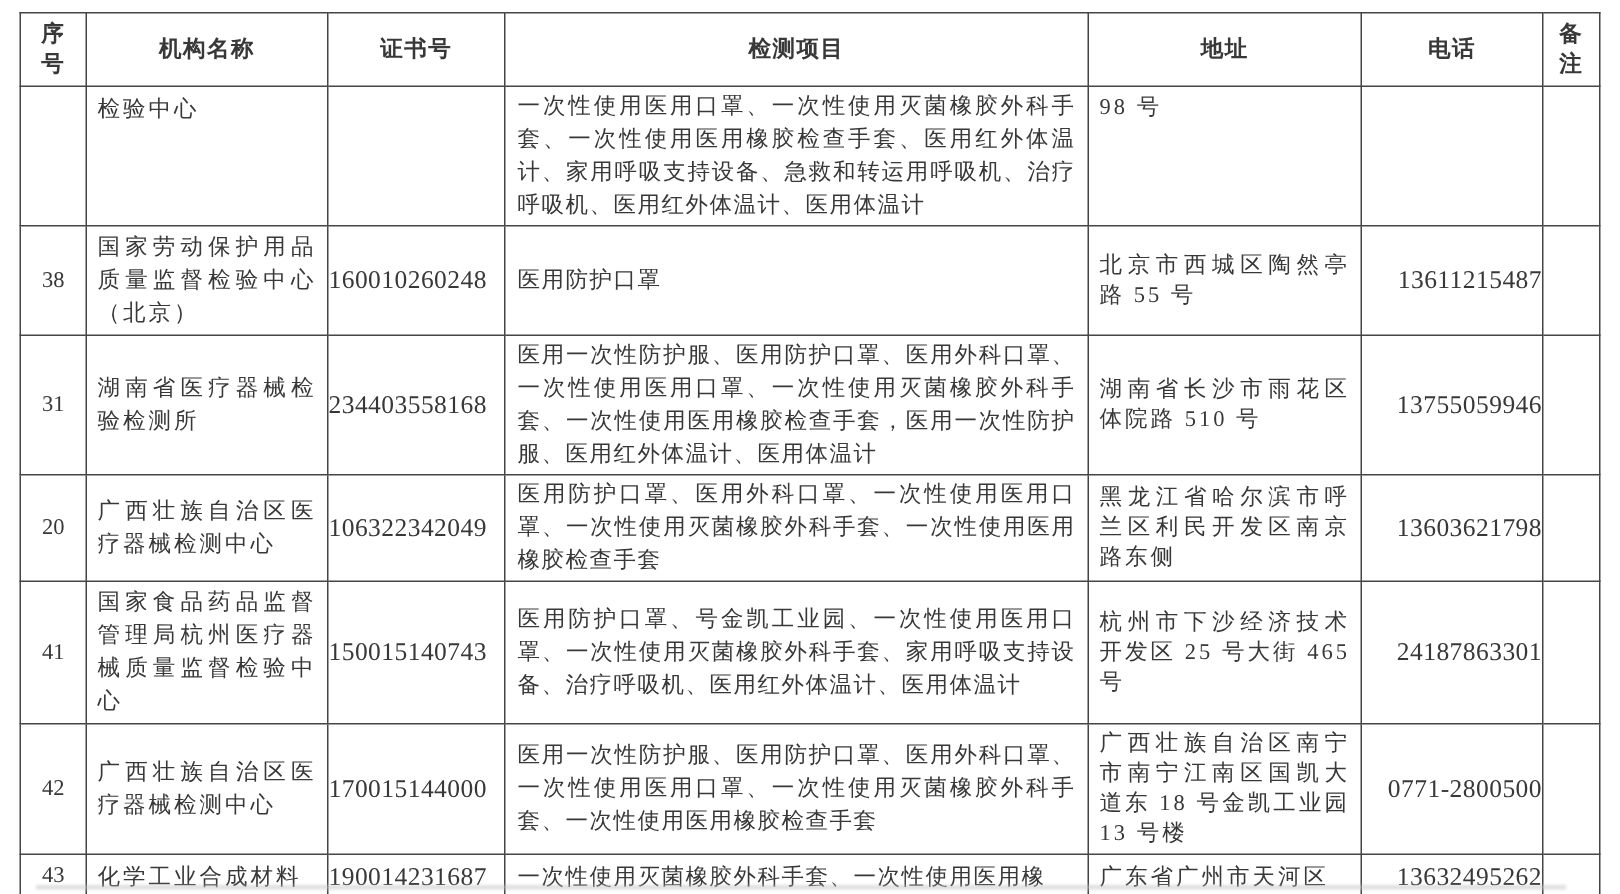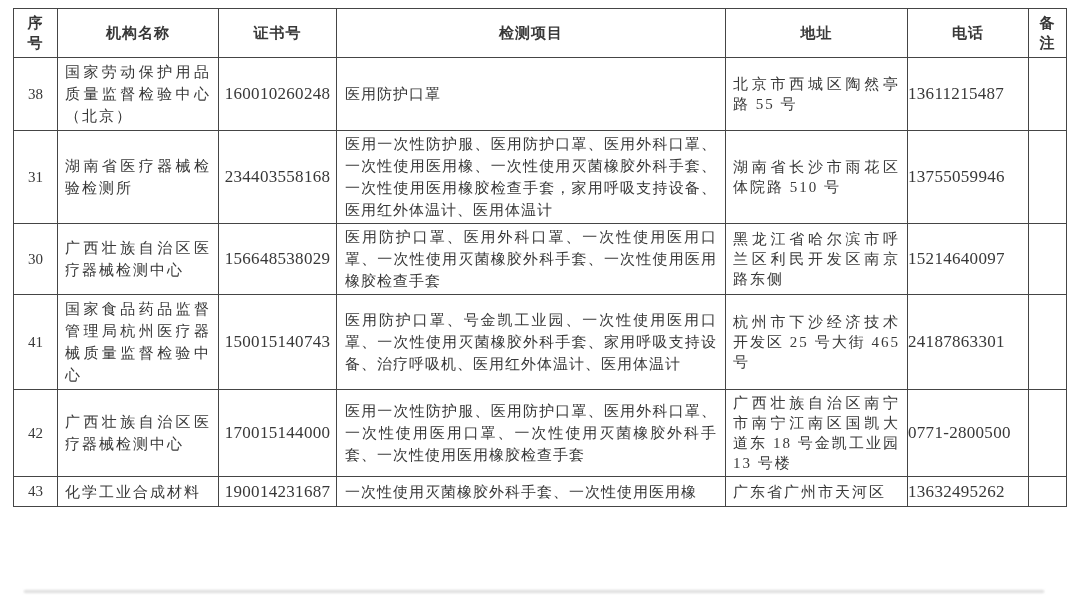--- a/index.html
+++ b/index.html
@@ -29,24 +29,24 @@
   table.doc th {
     font-weight: bold;
     font-size: 15px;
     text-align: center;
     white-space: pre-line;
     line-height: 20px;
     letter-spacing: 1px;
   }
   td.c-seq   { text-align: center; font-size: 15px; margin-top: 31px; }
   td.c-name  { text-align: justify; font-size: 15px; line-height: 22px; letter-spacing: 2px; padding: 3px 7px; }
-  td.c-cert  { text-align: center; font-size: 17px; letter-spacing: 0.3px; }
+  td.c-cert  { text-align: left; font-size: 17px; letter-spacing: 0.3px; }
   td.c-items { text-align: justify; font-size: 15px; line-height: 22px; letter-spacing: 1px; padding: 2px 8px; }
   td.c-addr  { text-align: justify; font-size: 15px; line-height: 20px; letter-spacing: 2px; padding: 3px 7px; }
-  td.c-phone { text-align: left; font-size: 17px; letter-spacing: 0.3px; }
+  td.c-phone { text-align: right; font-size: 17px; letter-spacing: 0.3px; }
   td.c-note  { text-align: center; font-size: 15px; }
   
   tr.row-cont td { vertical-align: top; }
   tr.row-cont td.c-name, tr.row-cont td.c-addr { padding-top: 4px; }
   
   tr.h-header { height: 49px; }
   tr.h-r0 { height: 93px; }
   tr.h-r1 { height: 72px; }
   tr.h-r2 { height: 90px; }
   tr.h-r3 { height: 68px; }
@@ -84,45 +84,54 @@
       <th>序
 号</th>
       <th>机构名称</th>
       <th>证书号</th>
       <th>检测项目</th>
       <th>地址</th>
       <th>电话</th>
       <th>备
 注</th>
     </tr>
+    <tr class="h-r0 row-cont">
+      <td class="c-seq"></td>
+      <td class="c-name">检验中心</td>
+      <td class="c-cert"></td>
+      <td class="c-items">一次性使用医用口罩、一次性使用灭菌橡胶外科手套、一次性使用医用橡胶检查手套、医用红外体温计、家用呼吸支持设备、急救和转运用呼吸机、治疗呼吸机、医用红外体温计、医用体温计</td>
+      <td class="c-addr">98 号</td>
+      <td class="c-phone"></td>
+      <td class="c-note"></td>
+    </tr>
     <tr class="h-r1">
       <td class="c-seq">38</td>
       <td class="c-name">国家劳动保护用品质量监督检验中心（北京）</td>
       <td class="c-cert">160010260248</td>
       <td class="c-items">医用防护口罩</td>
       <td class="c-addr">北京市西城区陶然亭路 55 号</td>
       <td class="c-phone">13611215487</td>
       <td class="c-note"></td>
     </tr>
     <tr class="h-r2">
       <td class="c-seq">31</td>
       <td class="c-name">湖南省医疗器械检验检测所</td>
       <td class="c-cert">234403558168</td>
-      <td class="c-items">医用一次性防护服、医用防护口罩、医用外科口罩、一次性使用医用橡、一次性使用灭菌橡胶外科手套、一次性使用医用橡胶检查手套，家用呼吸支持设备、医用红外体温计、医用体温计</td>
+      <td class="c-items">医用一次性防护服、医用防护口罩、医用外科口罩、一次性使用医用口罩、一次性使用灭菌橡胶外科手套、一次性使用医用橡胶检查手套，医用一次性防护服、医用红外体温计、医用体温计</td>
       <td class="c-addr">湖南省长沙市雨花区体院路 510 号</td>
       <td class="c-phone">13755059946</td>
       <td class="c-note"></td>
     </tr>
     <tr class="h-r3">
-      <td class="c-seq">30</td>
+      <td class="c-seq">20</td>
       <td class="c-name">广西壮族自治区医疗器械检测中心</td>
-      <td class="c-cert">156648538029</td>
+      <td class="c-cert">106322342049</td>
       <td class="c-items">医用防护口罩、医用外科口罩、一次性使用医用口罩、一次性使用灭菌橡胶外科手套、一次性使用医用橡胶检查手套</td>
       <td class="c-addr">黑龙江省哈尔滨市呼兰区利民开发区南京路东侧</td>
-      <td class="c-phone">15214640097</td>
+      <td class="c-phone">13603621798</td>
       <td class="c-note"></td>
     </tr>
     <tr class="h-r4">
       <td class="c-seq">41</td>
       <td class="c-name">国家食品药品监督管理局杭州医疗器械质量监督检验中心</td>
       <td class="c-cert">150015140743</td>
       <td class="c-items">医用防护口罩、号金凯工业园、一次性使用医用口罩、一次性使用灭菌橡胶外科手套、家用呼吸支持设备、治疗呼吸机、医用红外体温计、医用体温计</td>
       <td class="c-addr">杭州市下沙经济技术开发区 25 号大街 465 号</td>
       <td class="c-phone">24187863301</td>
       <td class="c-note"></td>

